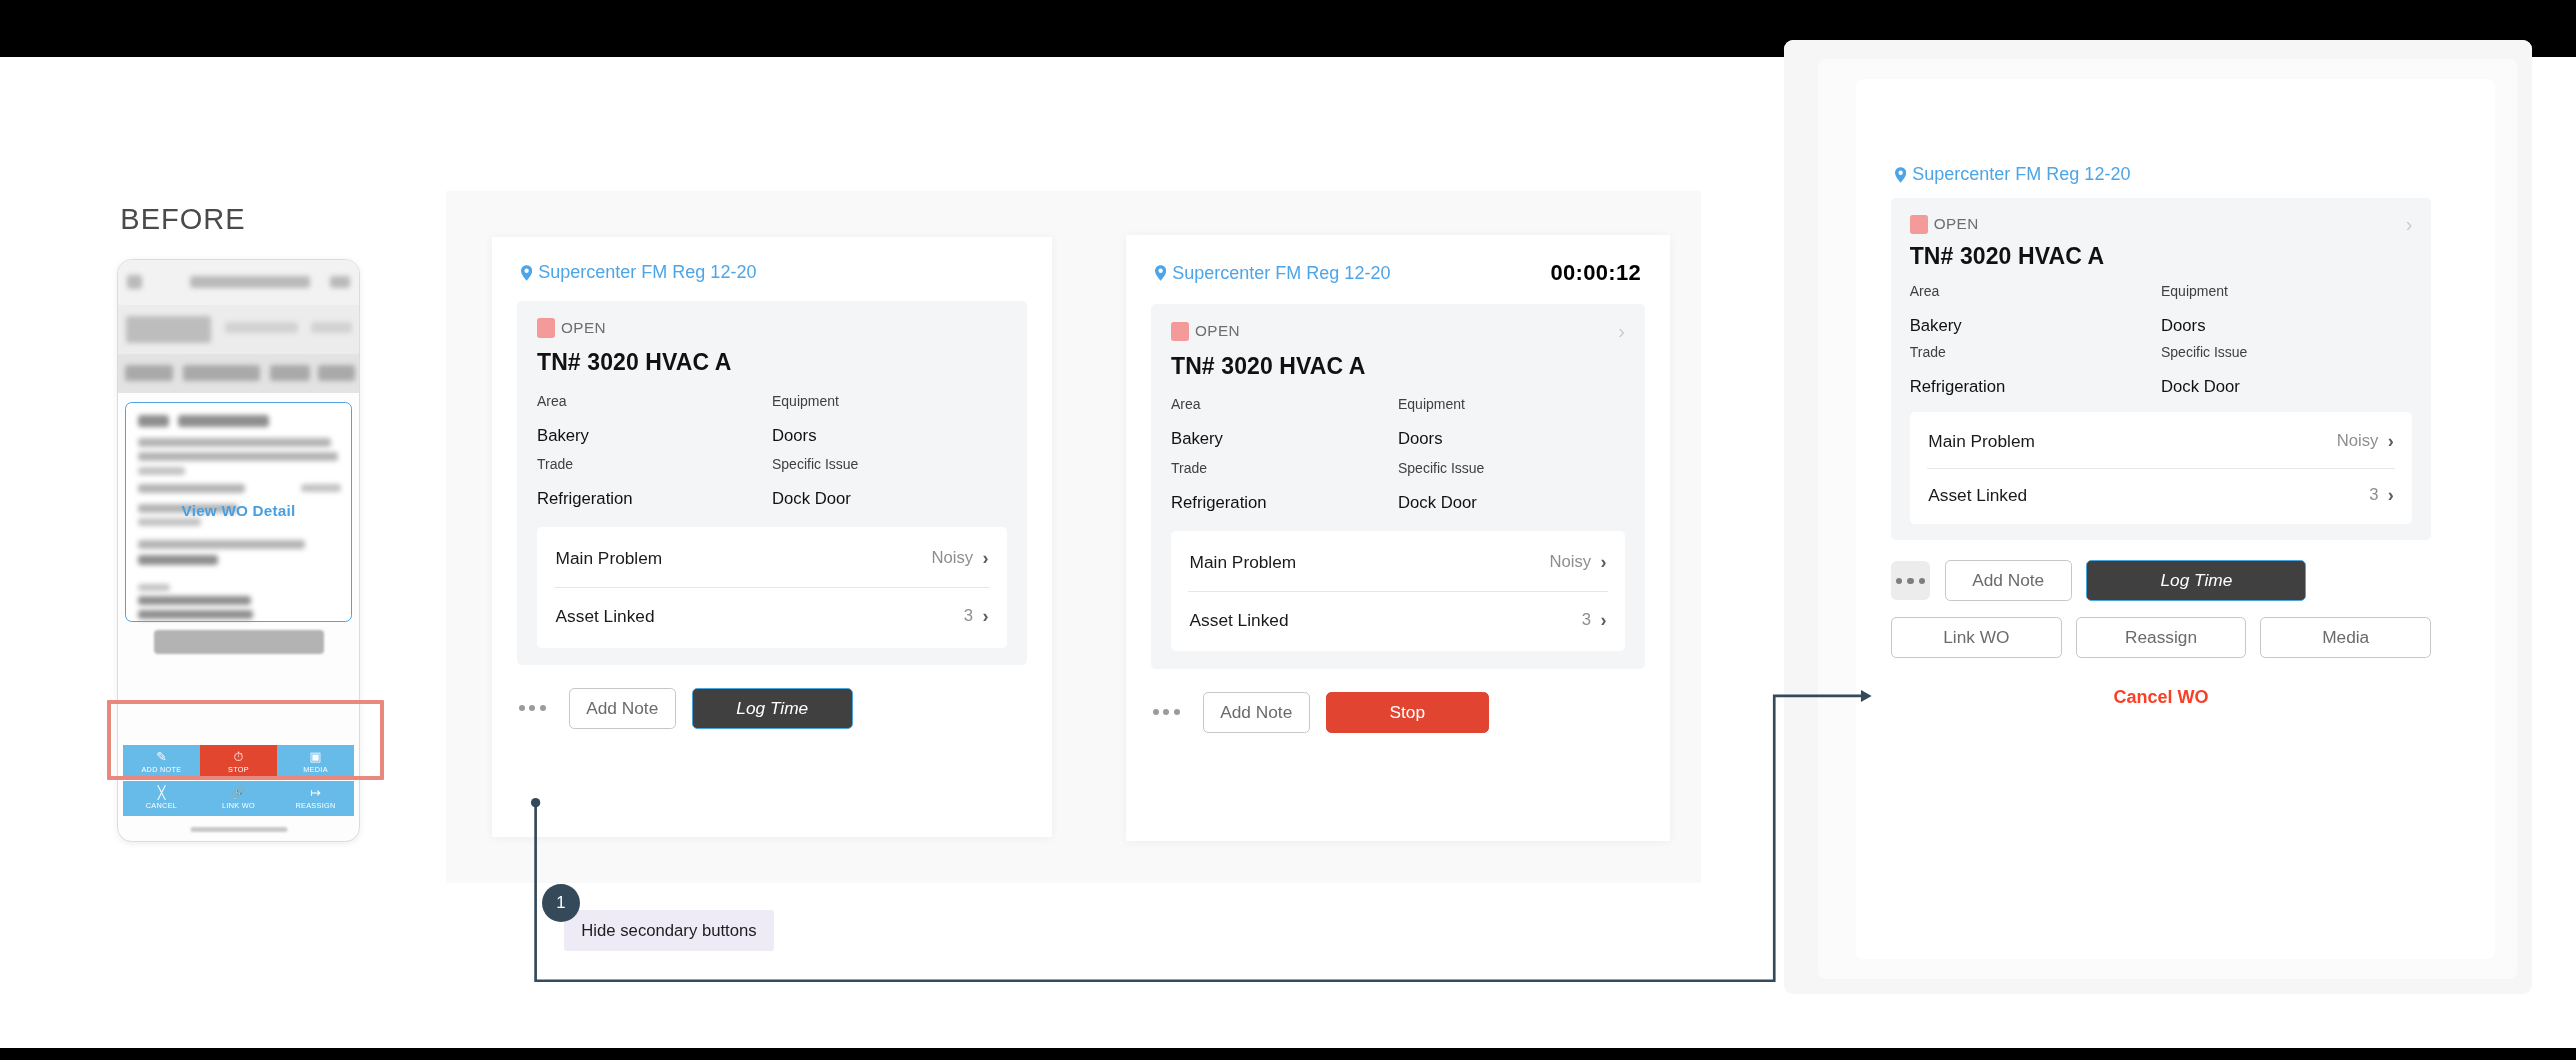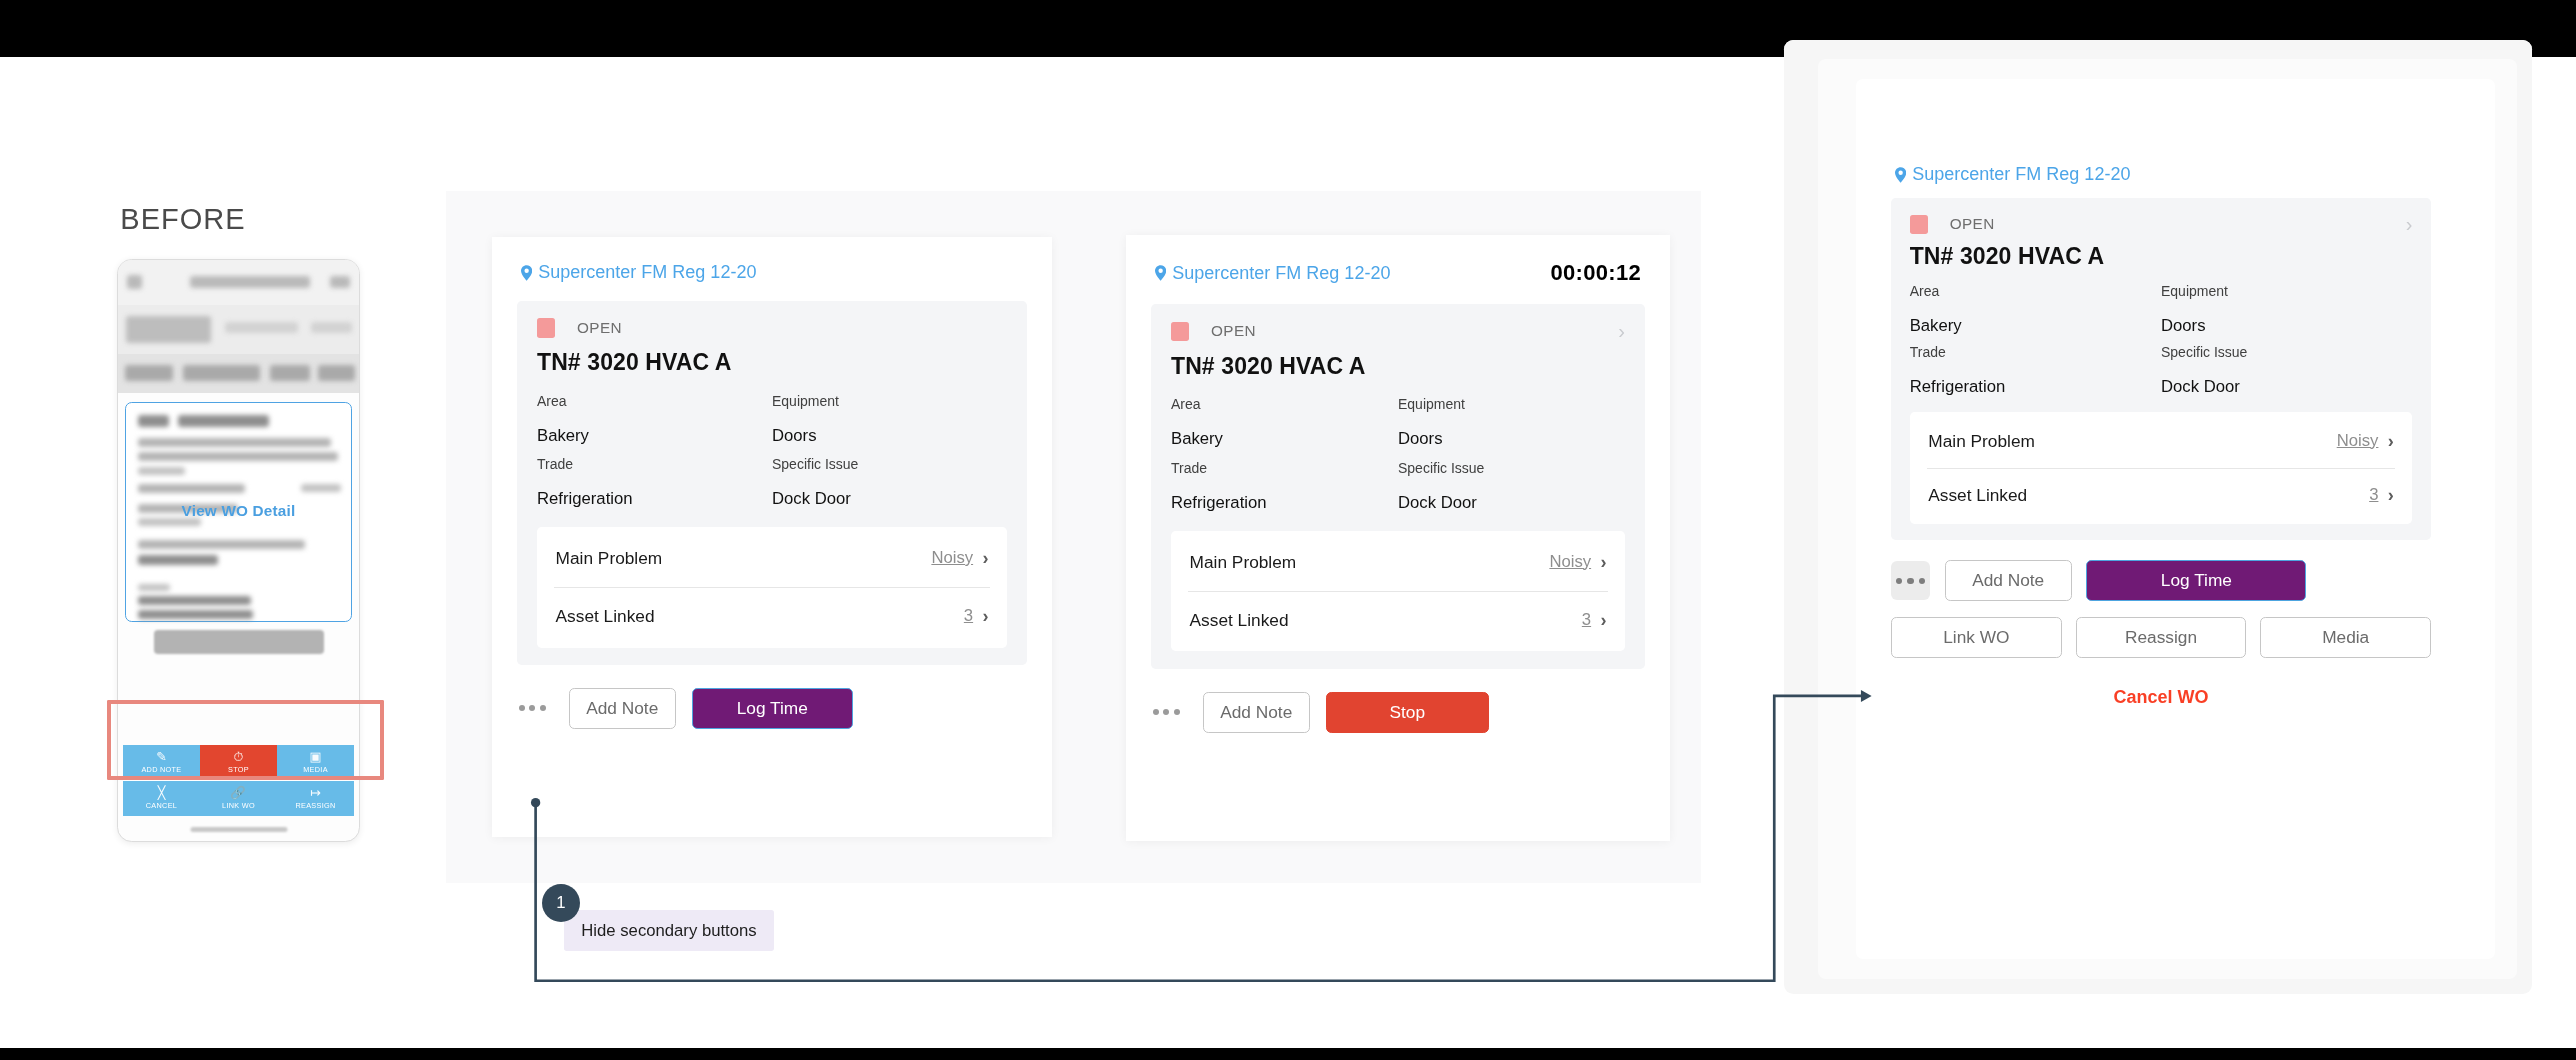--- a/index.html
+++ b/index.html
@@ -105,21 +105,21 @@
   .timer { font-size: 22px; font-weight: 700; color: #000; letter-spacing: 0.3px; text-align: right; }
 
   .wo-body {
     margin: 18px 25px 0 25px;
     background: #f4f5f7;
     border-radius: 4.7px;
     padding: 17.3px 20px 17.3px 20px;
     position: relative;
   }
   .status-row { display: flex; align-items: center; justify-content: space-between; }
-  .status-left { display: flex; align-items: center; gap: 22px; }
+  .status-left { display: flex; align-items: center; gap: 6px; }
   .status-chip { width: 18px; height: 19.3px; background: #f49a9a; border-radius: 2.7px; }
   .status-text { font-size: 15.3px; color: #6e6e6e; letter-spacing: 0.4px; }
   .chev-lite { color: #c9cbcf; font-size: 20px; line-height: 1; font-weight: 300; }
 
   .wo-title { font-size: 23px; font-weight: 700; color: #111; margin-top: 11.3px; letter-spacing: 0.1px; }
 
   .meta-grid {
     display: grid; grid-template-columns: 1fr 1fr;
     row-gap: 10.7px; margin-top: 16.7px;
   }
@@ -130,35 +130,35 @@
     margin-top: 18px; background: #fff; border-radius: 4.7px;
     padding: 2.7px 17.3px 2.7px 17.3px;
   }
   .inner-row {
     display: flex; align-items: flex-start; justify-content: space-between;
     padding: 18px 1.3px 18px 1.3px;
   }
   .inner-row + .inner-row { border-top: 0.7px solid #e6e6e6; }
   .inner-lbl { font-size: 17.3px; color: #1a1a1a; }
   .inner-right { display: flex; align-items: center; gap: 9.3px; }
-  .inner-val { font-size: 16.7px; color: #8e8e8e; text-decoration: underline; }
+  .inner-val { font-size: 16.7px; color: #8e8e8e; }
   .chev { color: #5c5c5c; font-size: 18px; font-weight: 700; line-height: 1; }
 
   .btn-row { display: flex; align-items: center; gap: 16px; padding: 23px 25px 0 20px; }
   .dots-plain {
     display: flex; gap: 4.7px; padding: 5.3px 6.7px; flex: none;
   }
   .dots-plain i { width: 6px; height: 6px; background: #9b9b9b; border-radius: 50%; display: block; }
   .btn {
     border-radius: 5.3px; font-size: 17.3px; text-align: center;
     display: flex; align-items: center; justify-content: center;
     height: 41px; cursor: pointer; white-space: nowrap;
   }
   .btn-outline { background: #fff; border: 0.7px solid #c6c6c6; color: #6b6b6b; }
-  .btn-blue { background: #701a75; color: #fff; border: 0.7px solid #4da5e0; }
+  .btn-blue { background: #404040; color: #fff; border: 0.7px solid #4da5e0; font-style: italic; }
   .btn-red  { background: #e14430; color: #fff; border: 0.7px solid #e14430; }
 
   .card-a .btn-note { width: 107px; }
   .card-a .btn-prim { width: 161px; }
   .card-b .btn-note { width: 107px; }
   .card-b .btn-prim { width: 163px; }
 
   
   .ann-line { position: absolute; pointer-events: none; }
   .ann-badge {

